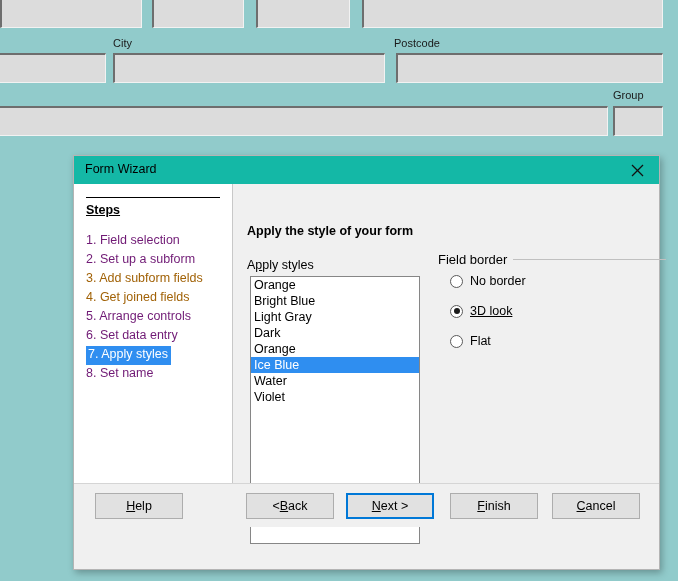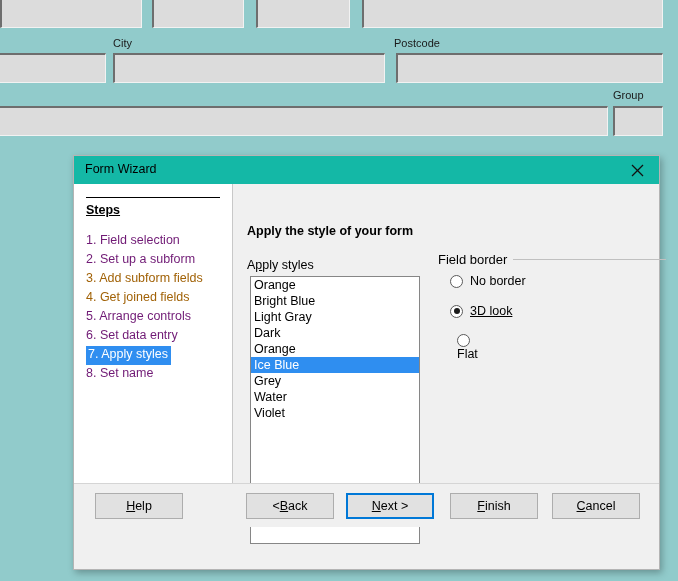--- a/index.html
+++ b/index.html
@@ -333,37 +333,36 @@
         <span>A</span><span class="u">p</span><span>ply styles</span>
       </div>
 
       <div id="styles-listbox">
           <div class="style-option">Orange</div>
           <div class="style-option">Bright Blue</div>
           <div class="style-option">Light Gray</div>
           <div class="style-option">Dark</div>
           <div class="style-option">Orange</div>
           <div class="style-option selected">Ice Blue</div>
-          <div class="style-option">Grey</div>
           <div class="style-option">Water</div>
           <div class="style-option">Violet</div>
         </div>
 
       <div id="field-border-group">
         <div id="field-border-rule"></div>
         <div id="field-border-legend">Field border</div>
       <div class="radio-row" style="top: 22px;">
             <span class="radio-mark"></span>
             <span class="radio-label">No border</span>
           </div>
           <div class="radio-row checked" style="top: 52px; text-decoration: underline;">
             <span class="radio-mark"></span>
             <span class="radio-label"><span class="u">3</span>D look</span>
           </div>
-          <div class="radio-row" style="top: 82px; flex-direction: column;">
+          <div class="radio-row" style="top: 82px;">
             <span class="radio-mark"></span>
             <span class="radio-label">Flat</span>
           </div>
         </div>
     </div>
 
     <div id="dialog-footer">
         <div class="dlg-button" style="left: 21px; width: 88px;"><span class="u">H</span>elp</div>
         <div class="dlg-button" style="left: 172px; width: 88px;">&lt; <span class="u">B</span>ack</div>
         <div class="dlg-button default" style="left: 272px; width: 88px;"><span class="u">N</span>ext &gt;</div>

